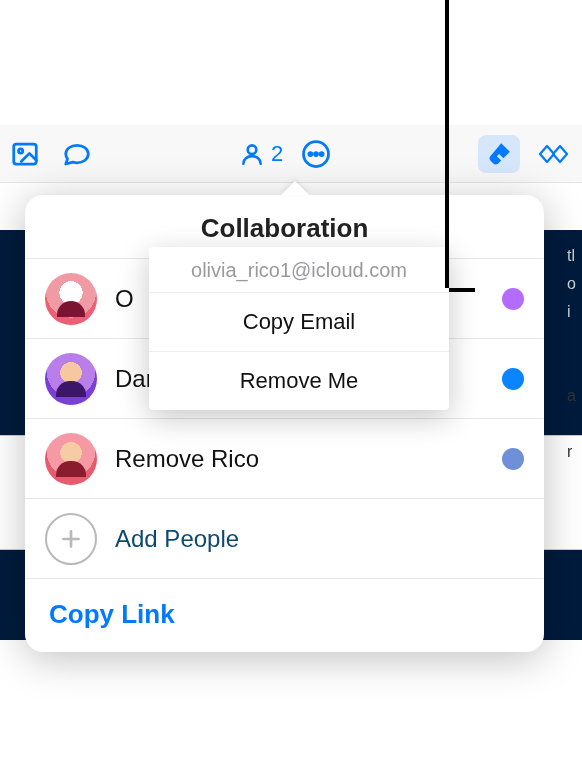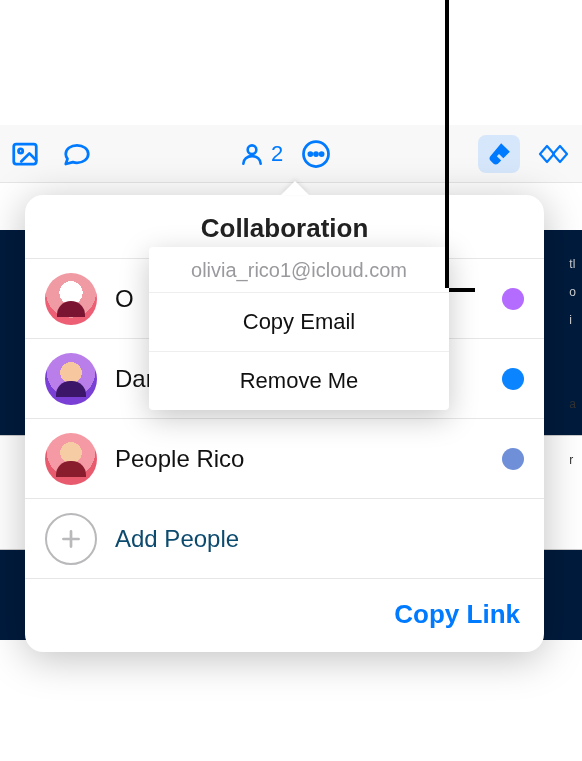--- a/index.html
+++ b/index.html
@@ -45,21 +45,21 @@
     .doc-dark {
       position:absolute;
       top:230px; left:0; right:0; height:205px;
       background: #001b3d;
     }
     .doc-white2 {
       position:absolute; top:435px; left:0; right:0; height:115px; background:#fff; border-top:1px solid #ccc; border-bottom:1px solid #ccc;
     }
     .doc-dark2 { position:absolute; top:550px; left:0; right:0; height:90px; background:#001b3d; }
     .doc-lines {
-      position:absolute; right:6px; top:250px; color:#cfcfd1; font-size:12px; line-height:28px; text-align:left;
+      position:absolute; right:6px; top:242px; color:#cfcfd1; font-size:16px; line-height:28px; text-align:left;
     }
 
     
     .popover {
       position:absolute;
       top:195px;
       left:25px;
       width:519px;
       background:#fff;
       border-radius:18px;
@@ -121,21 +121,21 @@
       width:32px;height:32px;border-radius:50%;background:#d0d0d2;color:#6b6b6d;
       display:flex;align-items:center;justify-content:center;font-weight:bold;margin-left:auto;margin-right:10px;
       letter-spacing:2px; font-size:14px;
     }
     .add-row .add-circle {
       width:52px;height:52px;border-radius:50%;border:2.5px solid #b9b9bb;display:flex;align-items:center;justify-content:center;color:#b9b9bb;font-size:30px;
     }
     .add-row .name { color:#0c4a6e; }
     .footer {
       border-top:1px solid #e6e6e6;
-      display:flex; justify-content:flex-end; padding:20px 24px 22px;
+      display:flex; padding:20px 24px 22px;
     }
     .copy-link {
       color:#007aff; font-size:26px; font-weight:600;
     }
 
     
     .ctx {
       position:absolute;
       top:52px; left:124px;
       width:300px;
@@ -252,21 +252,21 @@
     </div>
 
     <div class="row">
       <div class="avatar danny"></div>
       <div class="name">Danny Rico (Owner)</div>
       <div class="dot" style="background:#0a84ff"></div>
     </div>
 
     <div class="row">
       <div class="avatar ashley"></div>
-      <div class="name">People Rico</div>
+      <div class="name">Remove Rico</div>
       <div class="dot" style="background:#6f8fd8"></div>
     </div>
 
     <div class="row add-row">
       <div class="add-circle">
         <svg width="26" height="26" viewBox="0 0 24 24" stroke="#b9b9bb" stroke-width="2.5" stroke-linecap="round">
             <path d="M12 5v14M5 12h14"></path>
           </svg>
       </div>
       <div class="name">Add People</div>

